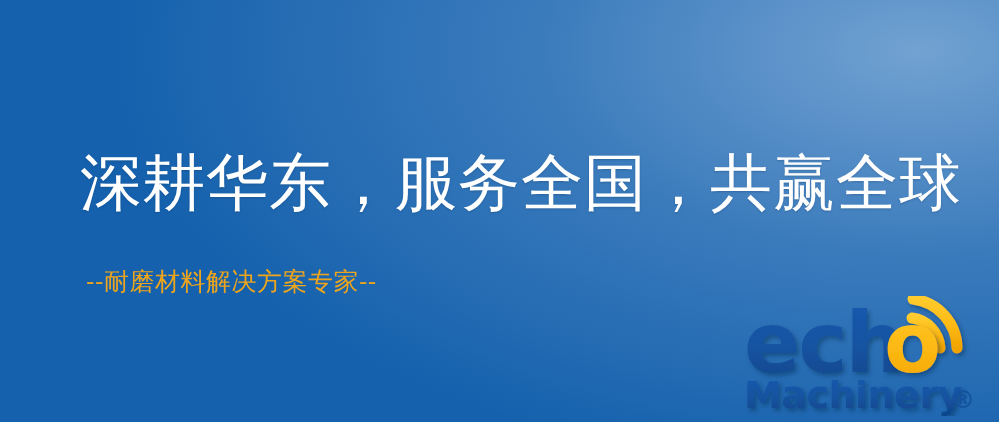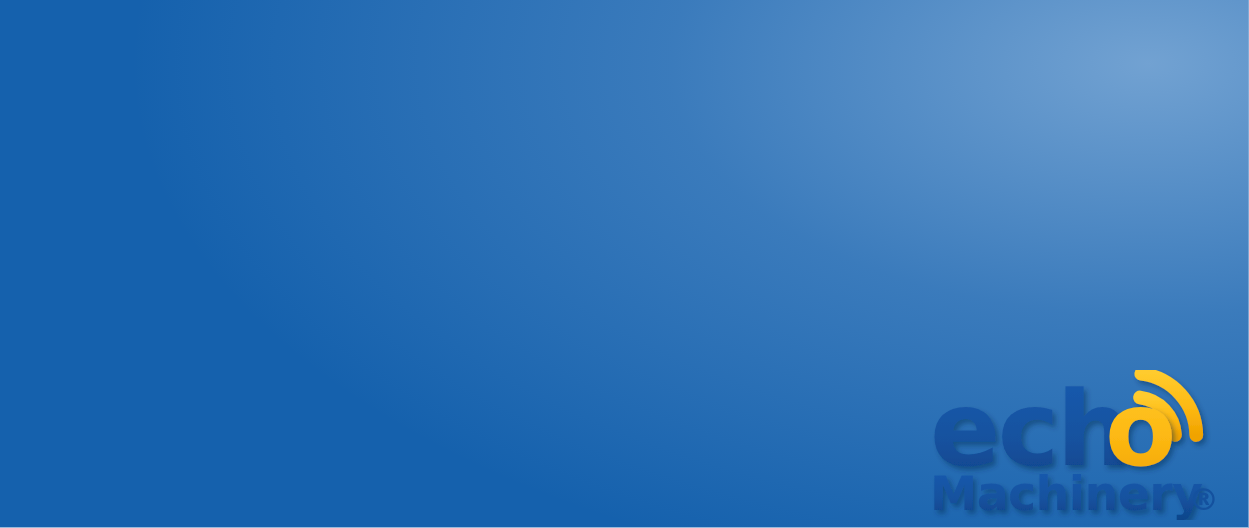--- a/index.html
+++ b/index.html
@@ -94,21 +94,23 @@
     font-family: "DejaVu Sans", "Liberation Sans", sans-serif;
     font-weight: bold;
   }
 </style>
 </head>
 <body>
 
 <div class="banner">
   <div class="content">
 
+    <div class="headline">深耕华东，服务全国，共赢全球</div>
 
+    <div class="subtitle">--耐磨材料解决方案专家--</div>
 
     <div class="logo">
       <svg viewBox="0 0 252 120" xmlns="http://www.w3.org/2000/svg" aria-label="echo Machinery">
         <defs>
           <filter id="dropsh" x="-30%" y="-30%" width="180%" height="180%">
             <feDropShadow dx="2.5" dy="3" stdDeviation="2.2" flood-color="#0d2c52" flood-opacity="0.45"></feDropShadow>
           </filter>
           <linearGradient id="goldgrad" x1="0" y1="0" x2="0" y2="1">
             <stop offset="0%" stop-color="#ffcb2d"></stop>
             <stop offset="55%" stop-color="#fdb913"></stop>

